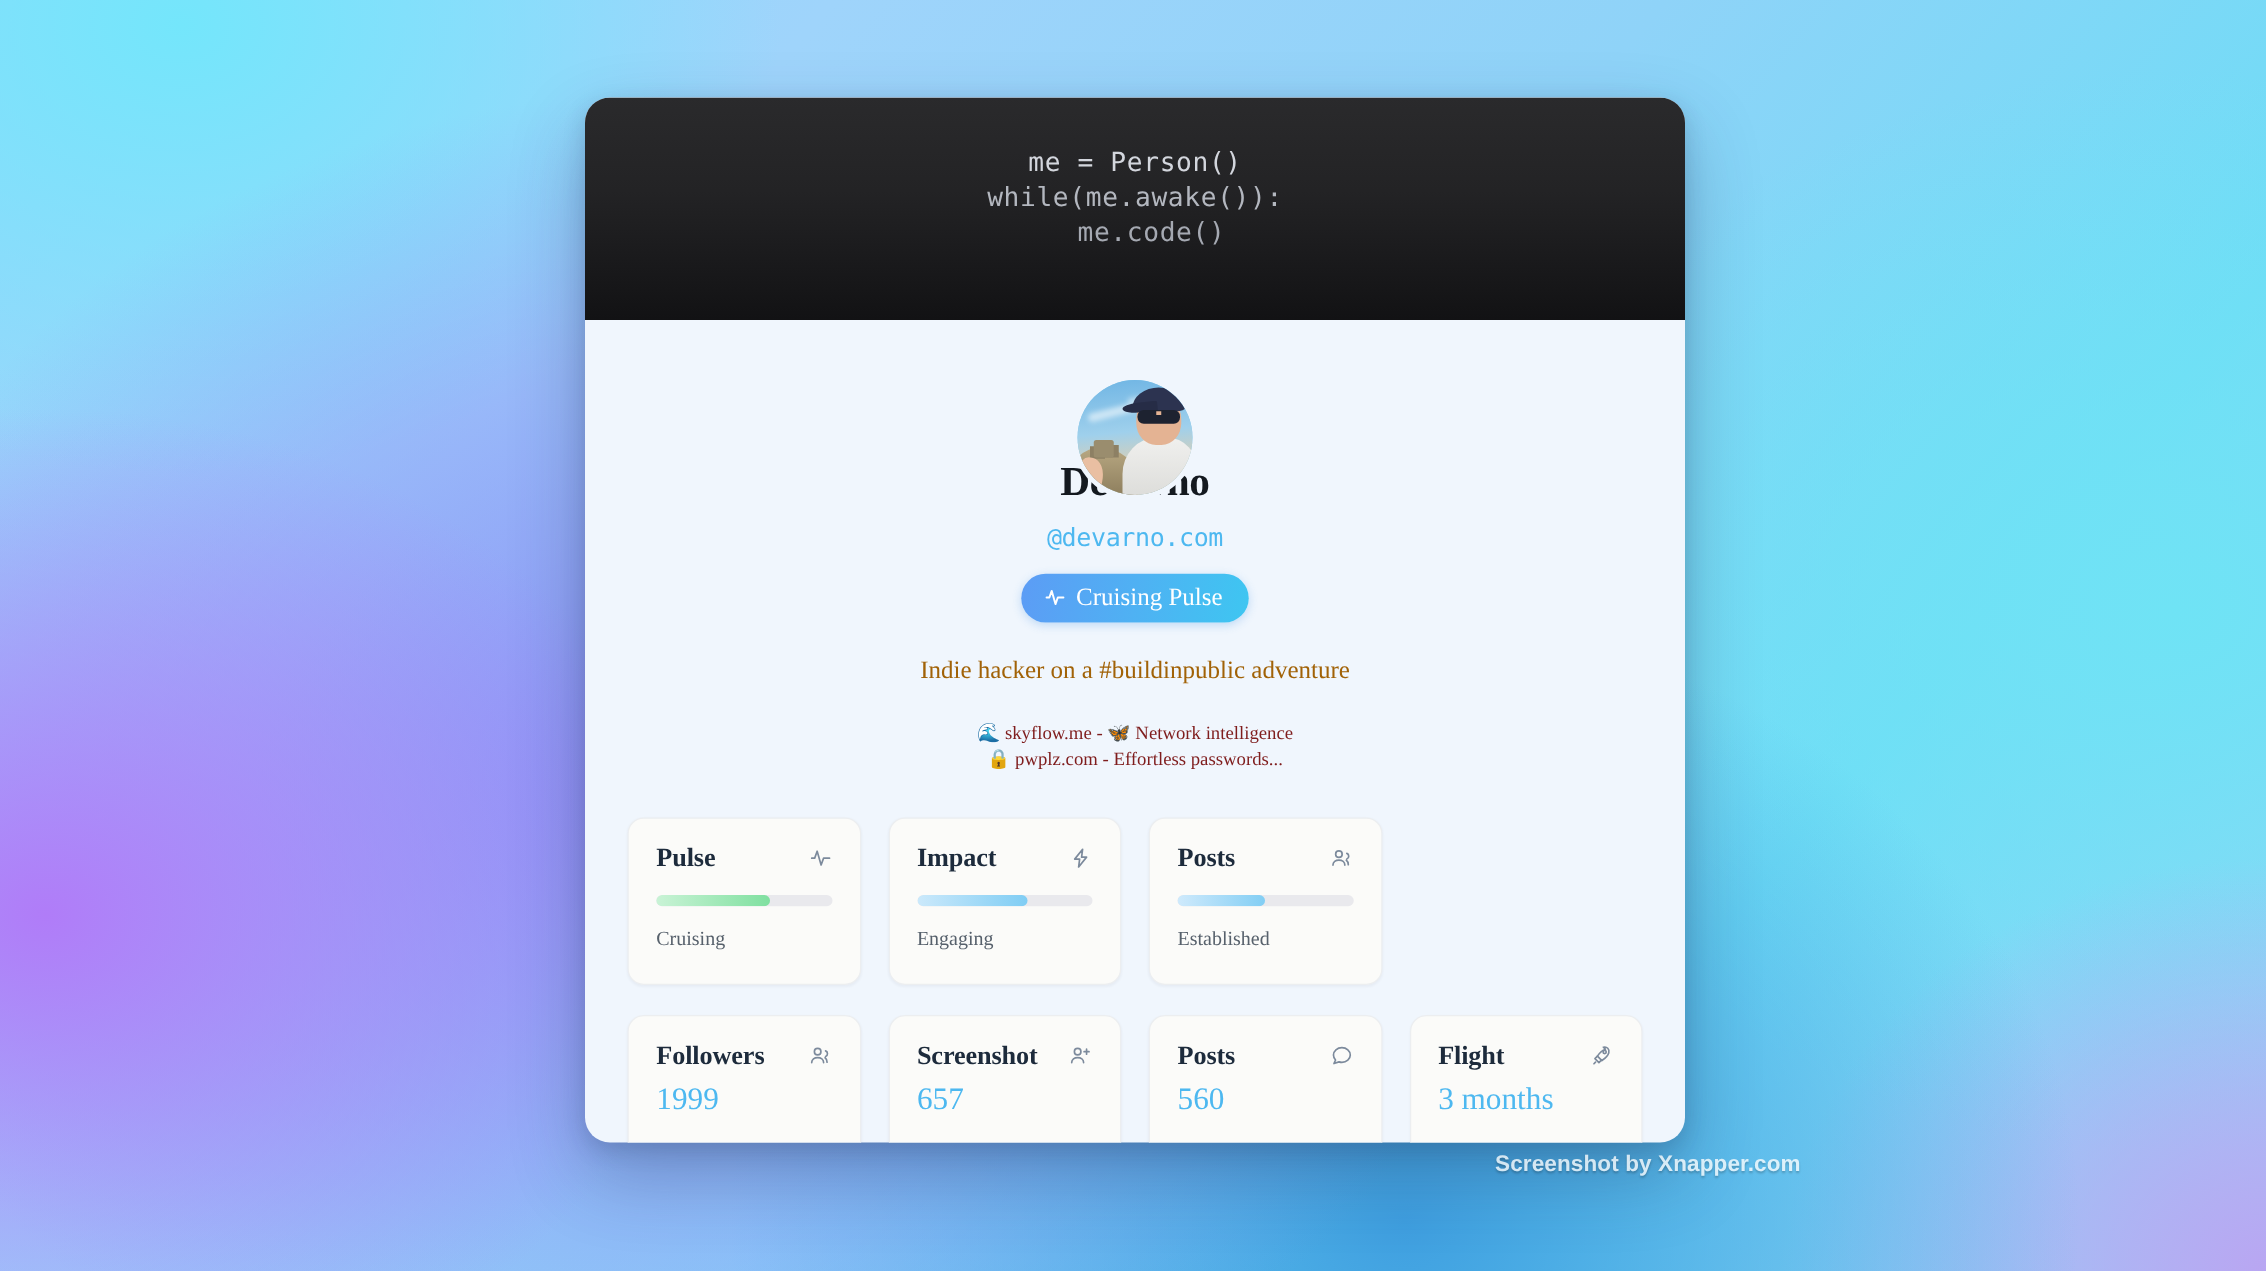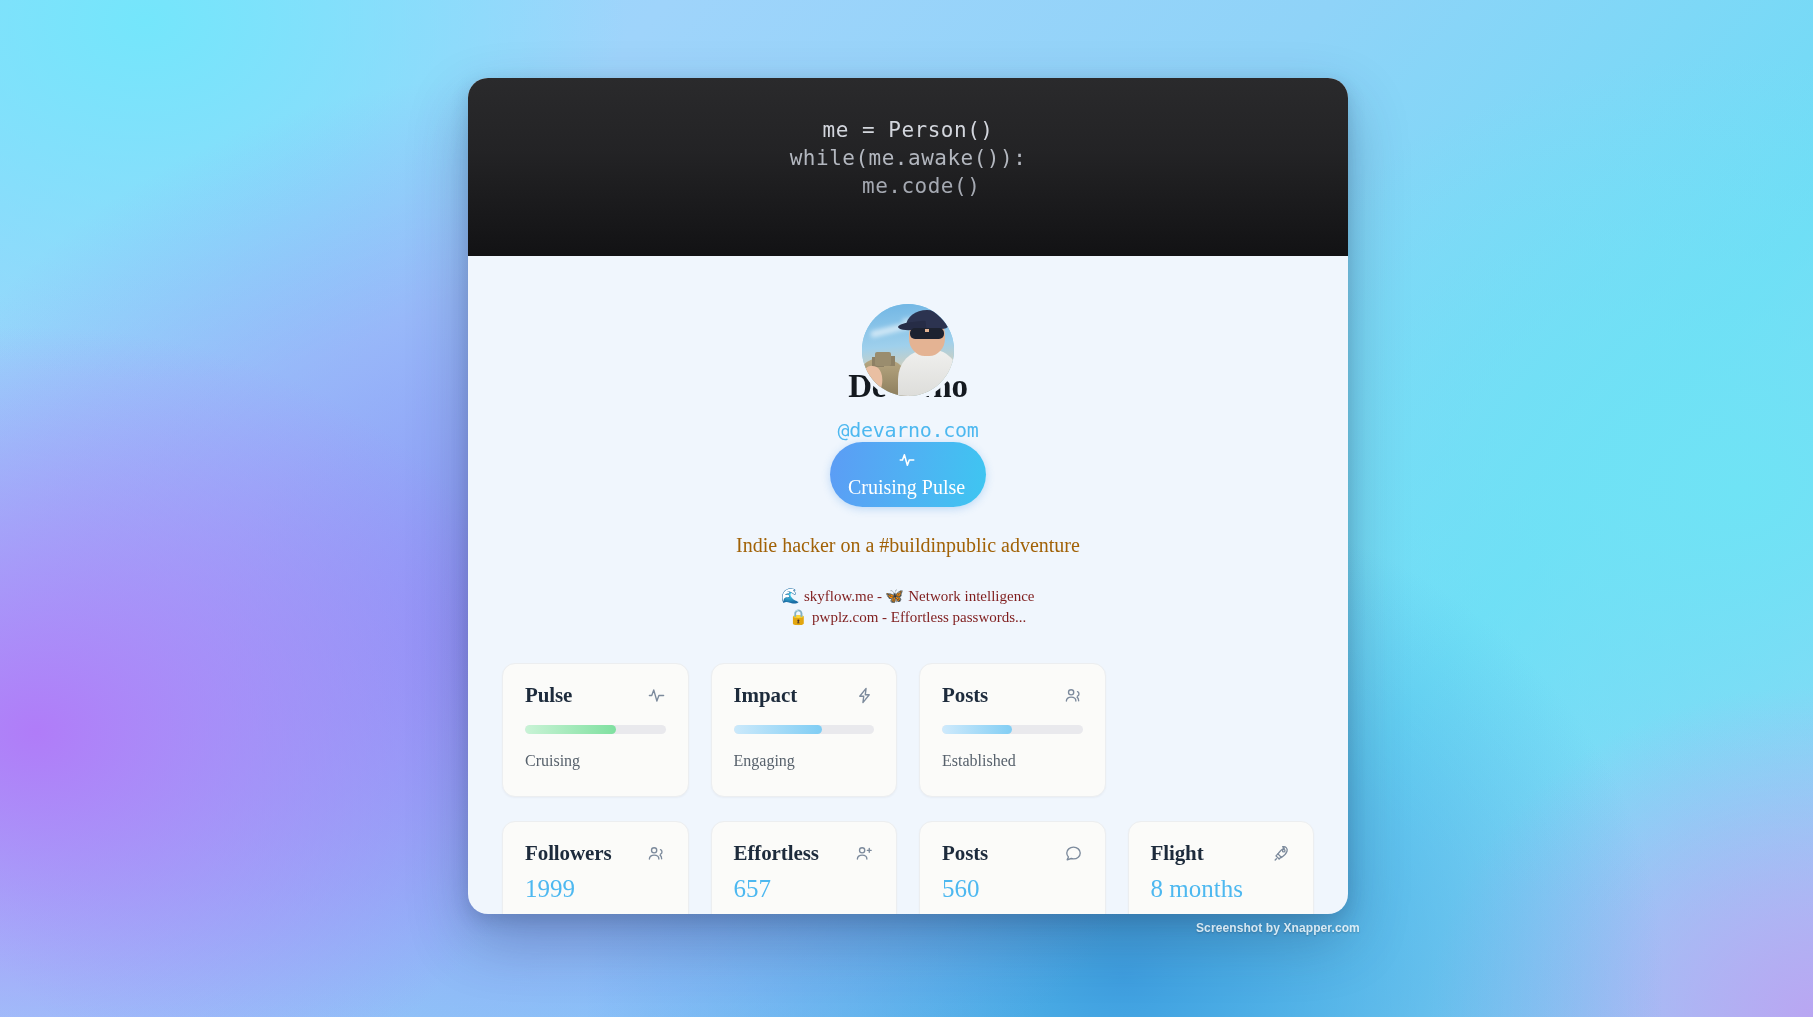--- a/index.html
+++ b/index.html
@@ -107,30 +107,30 @@
     font-family: "DejaVu Sans Mono", monospace;
     font-size: 20px;
     color: #4db8f0;
     margin-top: 13px;
     letter-spacing: -.3px;
   }
   .badge {
     display: inline-flex;
     align-items: center;
     gap: 8px;
+    margin-top: 17px;
     padding: 9px 21px 10px 18px;
     border-radius: 999px;
     background: linear-gradient(100deg, #5c9cf5 0%, #4fb1f3 50%, #3ec6f1 100%);
     color: #ffffff;
     font-family: "Liberation Serif", serif;
     font-size: 20px;
     line-height: 1;
     box-shadow: 0 2px 8px rgba(70,150,230,.30);
     cursor: pointer;
-    flex-direction: column;
   }
   .badge svg { display:block; }
   .bio {
     margin-top: 25px;
     font-size: 20px;
     color: #a16207;
     line-height: 1.3;
   }
   .links {
     margin-top: 28px;
@@ -193,21 +193,21 @@
     color: #4db8f0;
     line-height: 1.12;
   }
 
   
   .watermark {
     position: absolute;
     left: 1196px;
     top: 921px;
     font-family: "Liberation Sans", sans-serif;
-    font-size: 12px;
+    font-size: 18px;
     font-weight: bold;
     color: #ffffff;
     opacity: .78;
     text-shadow: 0 1px 2px rgba(0,0,0,.30);
     letter-spacing: .1px;
   }
 </style>
 </head>
 <body>
 
@@ -321,21 +321,21 @@
               <path d="M17 7.2a3 3 0 0 1 0 5.6M18.5 18.6c0-2.2-.8-3.6-2-4.5"></path>
             </svg>
         </span>
       </div>
       <div class="stat-value">1999</div>
 
     </div>
 
     <div class="stat-card">
       <div class="stat-head">
-        <span class="stat-title">Effortless</span>
+        <span class="stat-title">Screenshot</span>
         <span class="stat-icon">
           <svg width="19" height="19" viewBox="0 0 24 24" fill="none" stroke="currentColor" stroke-width="1.7" stroke-linecap="round" stroke-linejoin="round">
               <circle cx="9" cy="8" r="3.3"></circle>
               <path d="M3 19c0-3.2 2.7-5 6-5s6 1.8 6 5"></path>
               <path d="M18 5.5v5M15.5 8h5"></path>
             </svg>
         </span>
       </div>
       <div class="stat-value">657</div>
 
@@ -359,21 +359,21 @@
         <span class="stat-title">Flight</span>
         <span class="stat-icon">
           <svg width="19" height="19" viewBox="0 0 24 24" fill="none" stroke="currentColor" stroke-width="1.7" stroke-linecap="round" stroke-linejoin="round">
               <path d="M13.5 3.5c3.5-1 6.5 2 5.5 5.5-.8 2.8-4 6-7 8l-4.5-4.5c2-3 5.2-6.2 8-7z"></path>
               <circle cx="14.8" cy="8.4" r="1.6"></circle>
               <path d="M7.5 12.5 5 15l4 4 2.5-2.5"></path>
               <path d="M4 20.2l1.6-1.6"></path>
             </svg>
         </span>
       </div>
-      <div class="stat-value">8 months</div>
+      <div class="stat-value">3 months</div>
 
     </div>
 
   </div>
 
 </div>
 
 <div class="watermark">Screenshot by Xnapper.com</div>
 
 </body></html>

